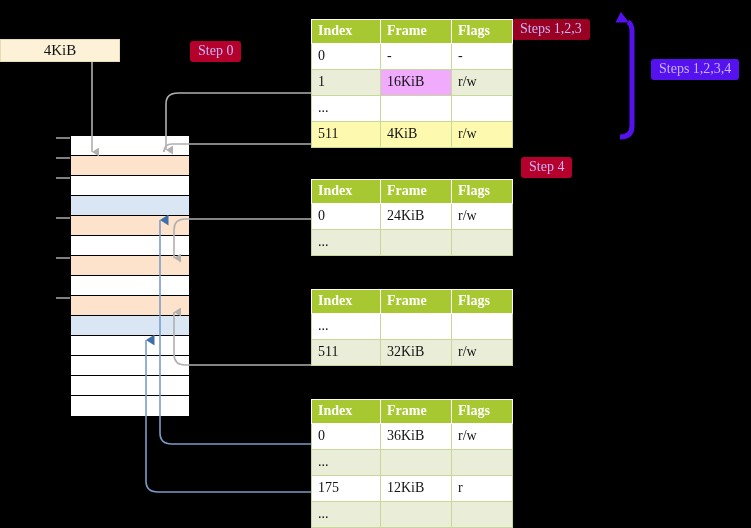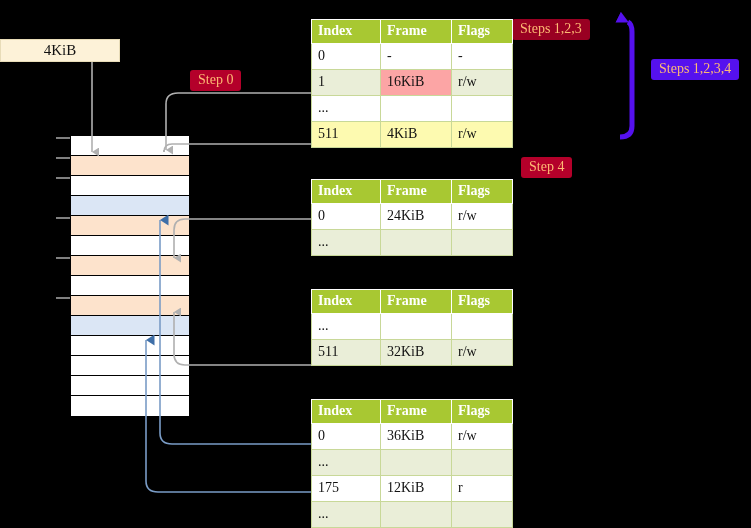--- a/index.html
+++ b/index.html
@@ -27,28 +27,28 @@
     color: #111111;
     font-size: 15px;
     display: flex;
     align-items: center;
     justify-content: center;
     box-sizing: border-box;
   }
 
   
   .step-badge {
-    color: #fdba74;
+    color: #c4b5fd;
     font-size: 14px;
     padding: 2px 8px 3px 8px;
     border-radius: 3px;
     white-space: nowrap;
     line-height: 16px;
   }
-  #badge-step0 { left: 190px; top: 41px; background: #b4002a; margin-top: 29px; }
+  #badge-step0 { left: 190px; top: 41px; background: #b4002a; }
   #badge-step123 { left: 512px; top: 19px; background: #990022; }
   #badge-step1234 { left: 651px; top: 19px; background: #5511ee; margin-top: 40px; }
   #badge-step4 { left: 521px; top: 157px; background: #b4002a; }
 
   
   #memory-grid {
     left: 70px; top: 135px;
     width: 120px; height: 280px;
     border: 1px solid #000000;
     box-sizing: border-box;
@@ -156,21 +156,21 @@
     </tr>
   </thead>
   <tbody>
     <tr class="white">
       <td>0</td>
       <td>-</td>
       <td>-</td>
     </tr>
     <tr class="alt">
       <td style="background: rgb(234, 238, 216);">1</td>
-      <td style="background: #fca5a5;">16KiB</td>
+      <td style="background: #f0abfc;">16KiB</td>
       <td style="background: rgb(234, 238, 216);">r/w</td>
     </tr>
     <tr class="white">
       <td>...</td>
       <td></td>
       <td></td>
     </tr>
     <tr class="alt">
       <td class="hl" style="background: rgb(253, 250, 176);">511</td>
       <td class="hl" style="background: rgb(253, 250, 176);">4KiB</td>

